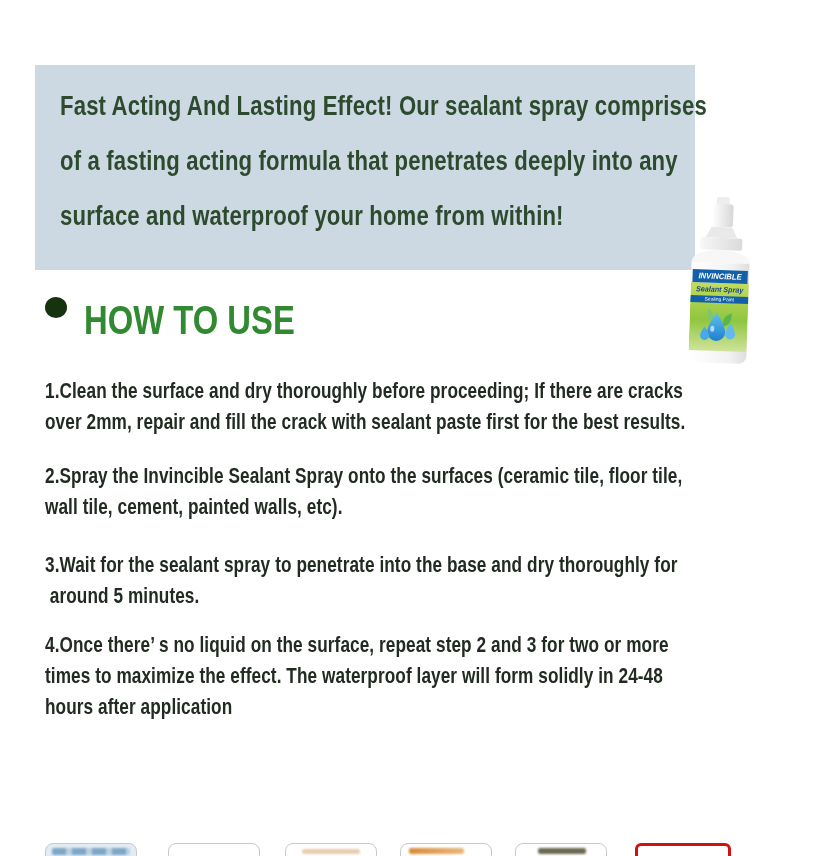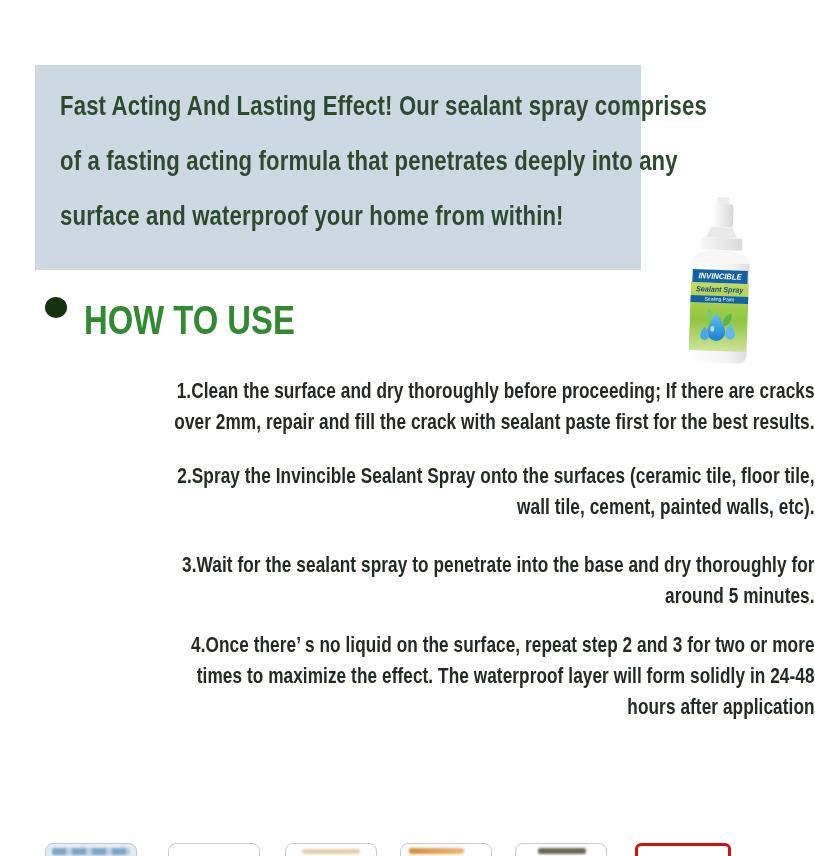--- a/index.html
+++ b/index.html
@@ -13,21 +13,21 @@
     --label-green:#8fc63f;
   }
   html,body{margin:0;padding:0;overflow:hidden;}
   body{
     width:815px;height:856px;background:#ffffff;position:relative;
     font-family:"Liberation Sans", sans-serif;
   }
 
   
   .banner{
-    position:absolute;left:35px;top:65px;width:606px;height:205px;
+    position:absolute;left:35px;top:65px;width:660px;height:205px;
     background:var(--banner-bg);
   }
   .banner-text{
     position:absolute;left:25px;top:13px;width:950px;
     transform:scaleX(.79);transform-origin:left top;
     white-space:pre-line;
     font-size:28px;font-weight:bold;line-height:55px;
     color:var(--banner-text);letter-spacing:.2px;
   }
 
@@ -70,21 +70,21 @@
 
   
   .howto{position:absolute;left:45px;top:297px;display:flex;gap:17px;}
   .bullet{width:22px;height:21px;border-radius:50%;background:var(--bullet-dark);flex:0 0 auto;}
   .howto-title{
     margin:0;font-size:41px;font-weight:bold;color:var(--heading-green);
     transform:scaleX(.8);transform-origin:left center;white-space:nowrap;
   }
 
   
-  .steps{position:absolute;left:45px;top:376px;width:766px;text-align:right;}
+  .steps{position:absolute;left:45px;top:376px;width:766px;}
   .step{
     margin:0;width:962px;transform:scaleX(.8);transform-origin:left top;
     white-space:pre-line;font-size:21.5px;font-weight:bold;line-height:31px;
     color:var(--body-text);letter-spacing:.1px;
   }
   .step:nth-of-type(1){margin-bottom:23px;}
   .step:nth-of-type(2){margin-bottom:27px;}
   .step:nth-of-type(3){margin-bottom:18px;}
 
   

